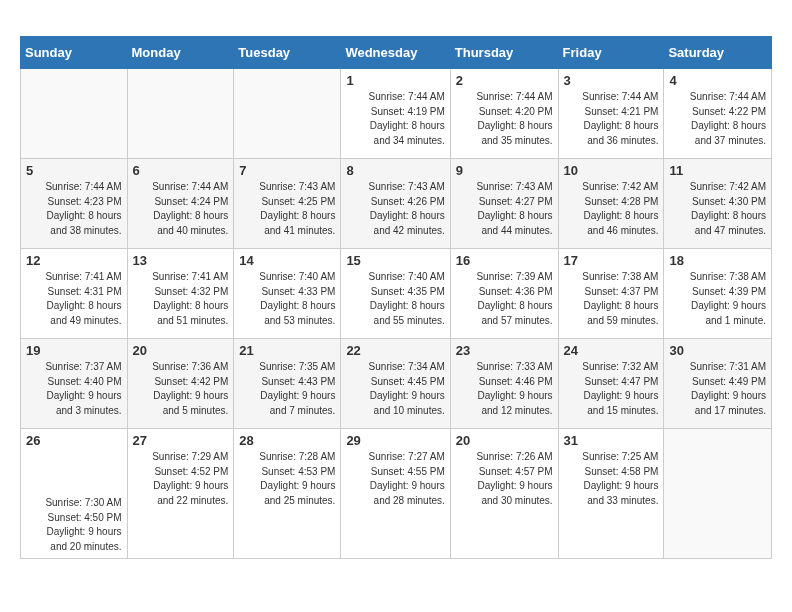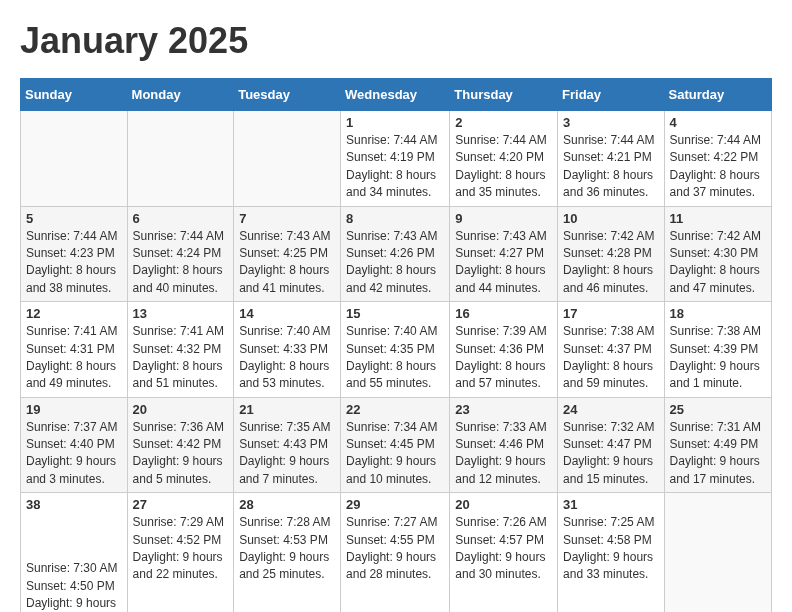--- a/index.html
+++ b/index.html
@@ -82,32 +82,32 @@
     }
     .day-num {
       font-size: 13px;
       font-weight: bold;
       color: #333;
       margin-bottom: 2px;
     }
     .day-info {
       color: #333;
       line-height: 1.45;
-      font-size: 12px;
+      font-size: 10px;
+      text-align: right;
     }
     .empty-cell {
       background-color: #f9f9f9 !important;
     }
   </style>
 </head>
 <body>
 
 <div class="header">
   <div class="title-block">
-    <div class="month-title">January 2025</div>
   </div>
 </div>
 
 <table class="calendar">
   <thead>
     <tr>
     <th>Sunday</th>
         <th>Monday</th>
         <th>Tuesday</th>
         <th>Wednesday</th>
@@ -289,30 +289,30 @@
 and 12 minutes.</div>
         </td>
         <td>
           <div class="day-num">24</div>
           <div class="day-info" style="white-space: pre-line;">Sunrise: 7:32 AM
 Sunset: 4:47 PM
 Daylight: 9 hours
 and 15 minutes.</div>
         </td>
         <td>
-          <div class="day-num">25</div>
+          <div class="day-num">30</div>
           <div class="day-info" style="white-space: pre-line;">Sunrise: 7:31 AM
 Sunset: 4:49 PM
 Daylight: 9 hours
 and 17 minutes.</div>
         </td>
       </tr>
       <tr>
         <td>
-          <div class="day-num">38</div>
+          <div class="day-num">26</div>
           <div class="day-info" style="white-space: pre-line; margin-top: 48px;">Sunrise: 7:30 AM
 Sunset: 4:50 PM
 Daylight: 9 hours
 and 20 minutes.</div>
         </td>
         <td>
           <div class="day-num">27</div>
           <div class="day-info" style="white-space: pre-line;">Sunrise: 7:29 AM
 Sunset: 4:52 PM
 Daylight: 9 hours

